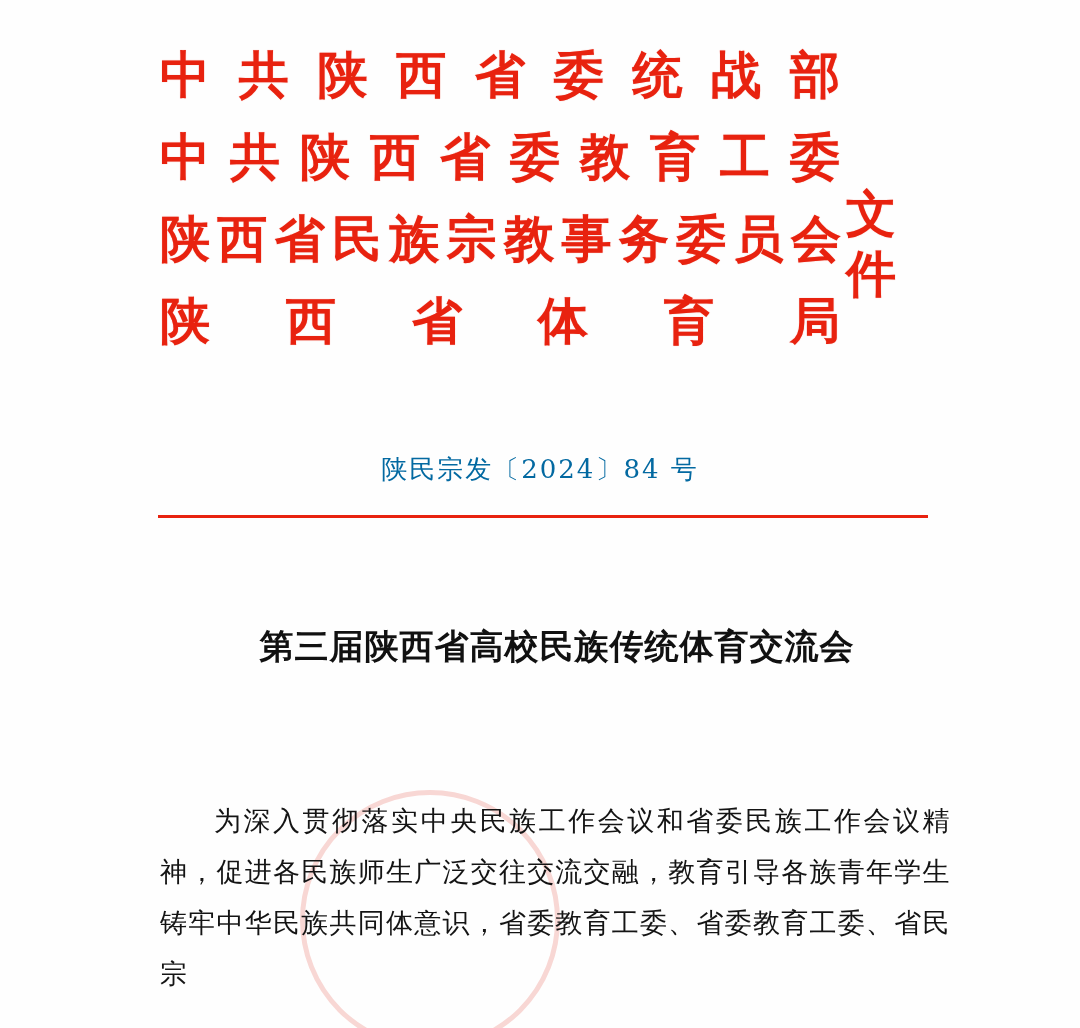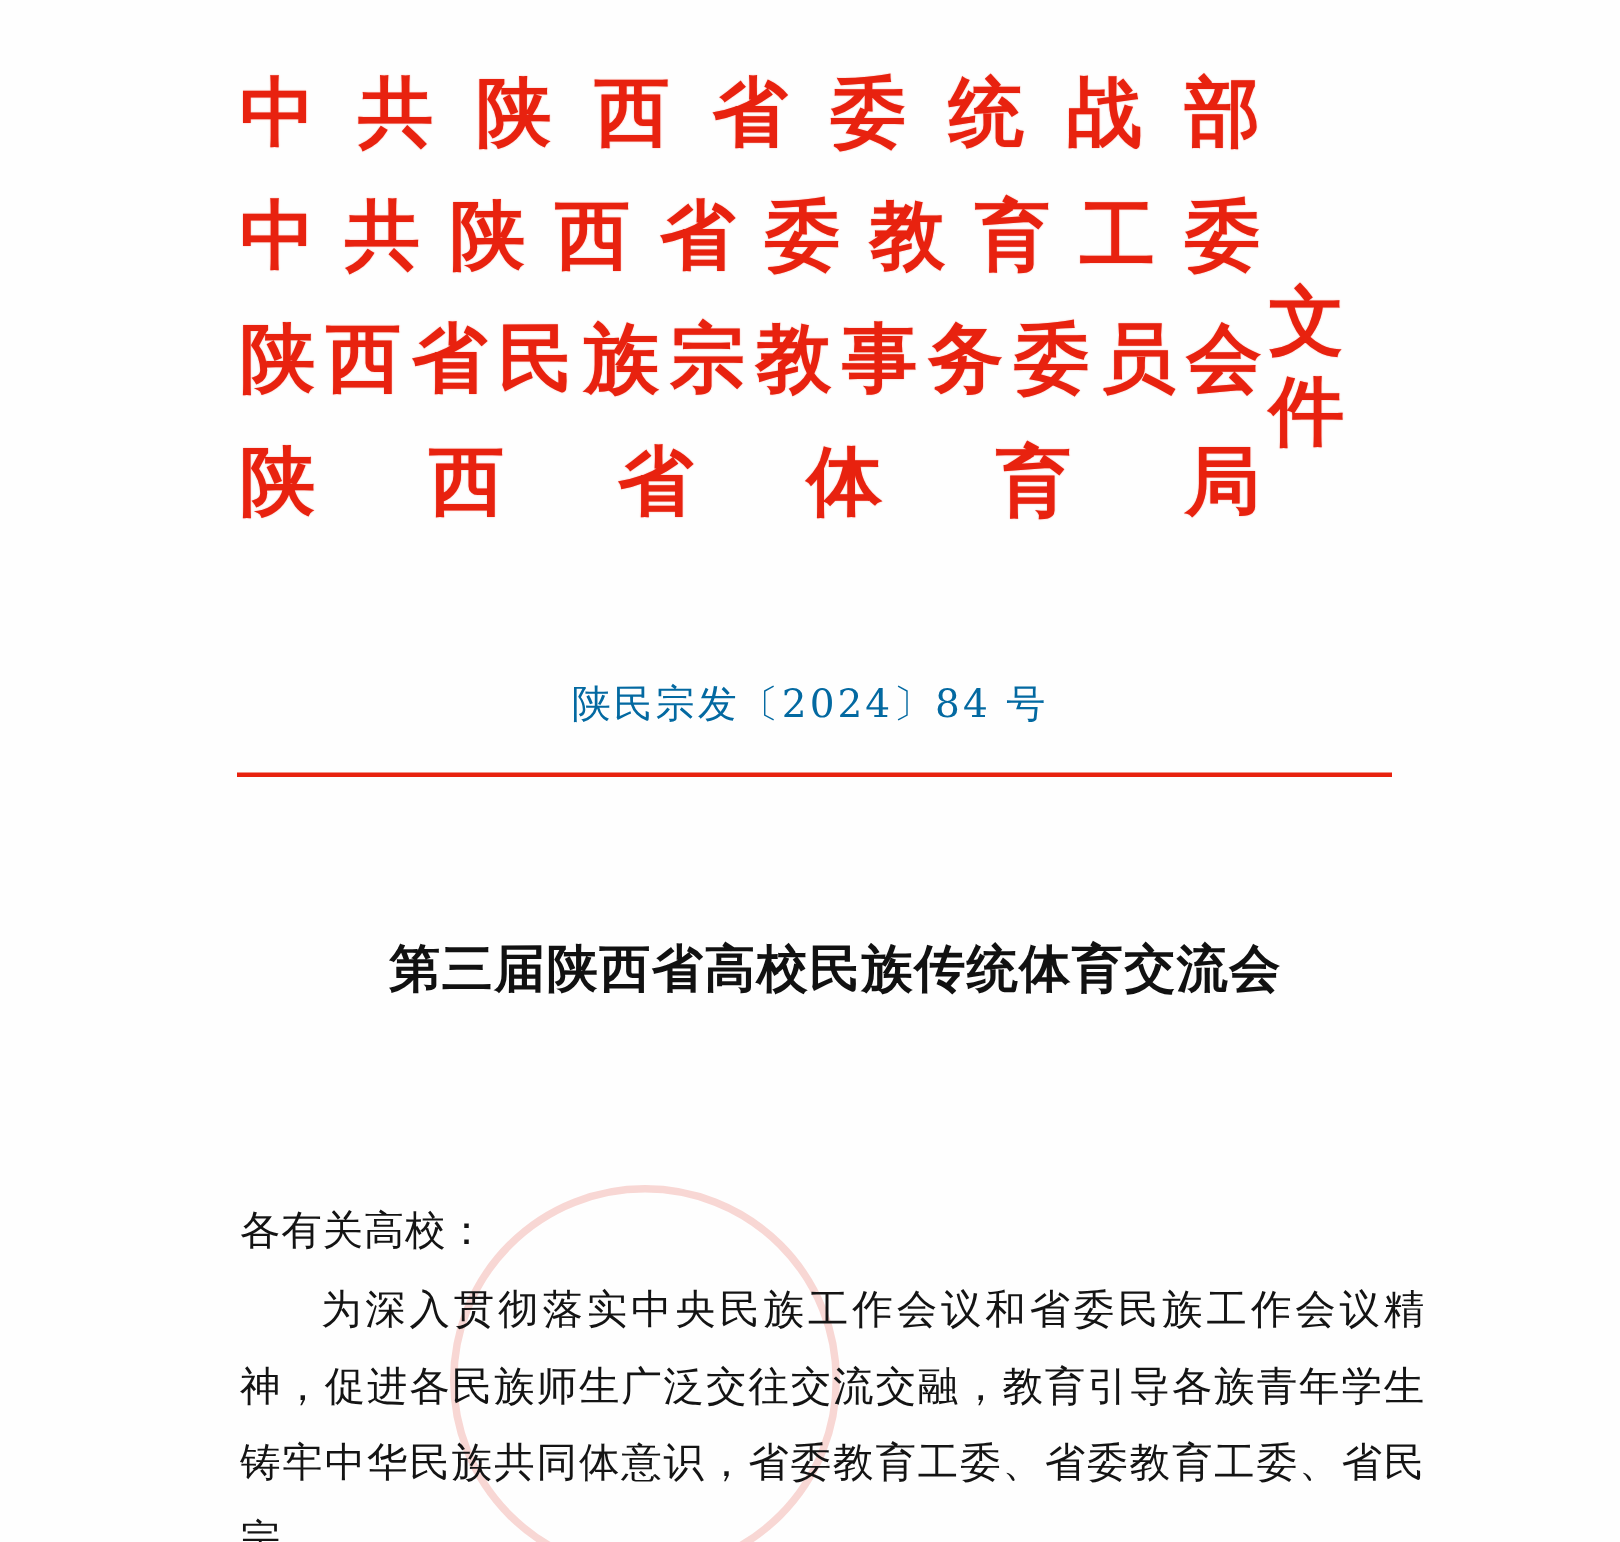--- a/index.html
+++ b/index.html
@@ -203,17 +203,16 @@
 
   <div class="red-rule"></div>
 
   <div class="doc-title">
     <span>第三届陕西省高校民族传统体育交流会</span>
   </div>
 
   <div class="seal"></div>
 
   <div class="body-text">
-    <p class="salutation">各有关高校：</p>
     <p class="para">为深入贯彻落实中央民族工作会议和省委民族工作会议精神，促进各民族师生广泛交往交流交融，教育引导各族青年学生铸牢中华民族共同体意识，省委教育工委、省委教育工委、省民宗</p>
   </div>
 
 </div>
 
 </body></html>

